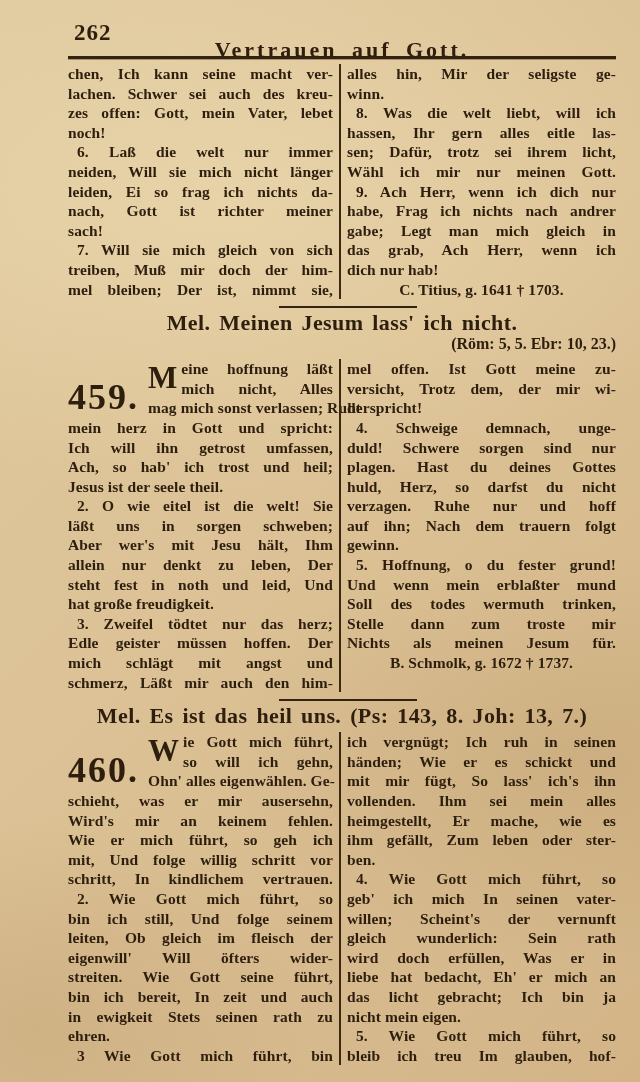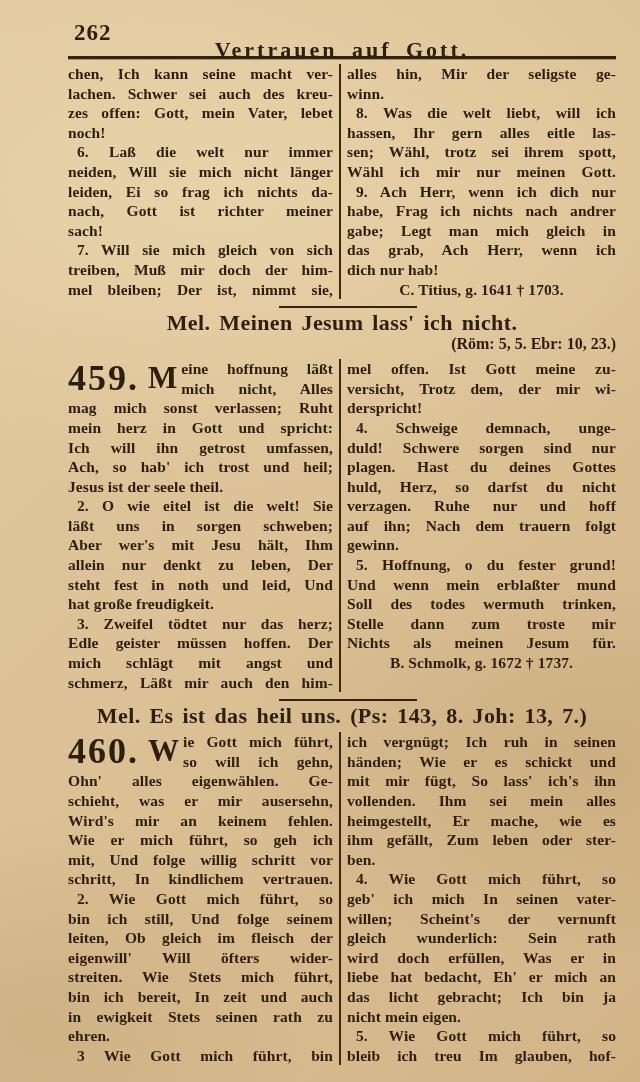--- a/index.html
+++ b/index.html
@@ -41,21 +41,21 @@
     white-space:nowrap;
     text-align:justify;text-align-last:justify;
     letter-spacing:.1px;
   }
   .ln-end{text-align-last:left;}
   .ln-ind{text-indent:9px;}
   .ln-c{text-align:left;text-align-last:center;}
   
   .hymn-num{
     float:left;font-size:36px;font-weight:700;line-height:39px;
-    padding-right:9px;letter-spacing:2px;
+    padding-right:9px;letter-spacing:2px;margin-top:19px;
   }
   .drop-cap{
     float:left;font-size:31px;font-weight:700;line-height:37px;
     padding-right:4px;
   }
   
   .sep{height:2px;width:138px;background:#33230f;margin:7px auto 4px auto;transform:translateX(6px);}
   .mel{
     text-align:center;font-size:22px;font-weight:700;
     line-height:22px;word-spacing:3px;letter-spacing:.4px;
@@ -87,21 +87,21 @@
         <div class="ln ln-ind">7. Will sie mich gleich von sich</div>
         <div class="ln">treiben, Muß mir doch der him-</div>
         <div class="ln">mel bleiben; Der ist, nimmt sie,</div>
       </div>
     <div class="vdiv"></div>
     <div class="col right">
         <div class="ln">alles hin, Mir der seligste ge-</div>
         <div class="ln ln-end">winn.</div>
         <div class="ln ln-ind">8. Was die welt liebt, will ich</div>
         <div class="ln">hassen, Ihr gern alles eitle las-</div>
-        <div class="ln">sen; Wähl, trotz sei ihrem spott,</div>
+        <div class="ln">sen; Dafür, trotz sei ihrem licht,</div>
         <div class="ln">Wähl ich mir nur meinen Gott.</div>
         <div class="ln ln-ind">9. Ach Herr, wenn ich dich nur</div>
         <div class="ln">habe, Frag ich nichts nach andrer</div>
         <div class="ln">gabe; Legt man mich gleich in</div>
         <div class="ln">das grab, Ach Herr, wenn ich</div>
         <div class="ln ln-end">dich nur hab!</div>
         <div class="ln ln-c">C. Titius, g. 1641 † 1703.</div>
       </div>
   </div>
 
@@ -167,21 +167,21 @@
           <div class="ln">Ohn' alles eigenwählen. Ge-</div>
           <div class="ln">schieht, was er mir ausersehn,</div>
           <div class="ln">Wird's mir an keinem fehlen.</div>
           <div class="ln">Wie er mich führt, so geh ich</div>
           <div class="ln">mit, Und folge willig schritt vor</div>
           <div class="ln">schritt, In kindlichem vertrauen.</div>
           <div class="ln ln-ind">2. Wie Gott mich führt, so</div>
           <div class="ln">bin ich still, Und folge seinem</div>
           <div class="ln">leiten, Ob gleich im fleisch der</div>
           <div class="ln">eigenwill' Will öfters wider-</div>
-          <div class="ln">streiten. Wie Stets mich führt,</div>
+          <div class="ln">streiten. Wie Gott seine führt,</div>
           <div class="ln">bin ich bereit, In zeit und auch</div>
           <div class="ln">in ewigkeit Stets seinen rath zu</div>
           <div class="ln ln-end">ehren.</div>
           <div class="ln ln-ind">3 Wie Gott mich führt, bin</div>
         </div>
     </div>
     <div class="vdiv"></div>
     <div class="col right">
         <div class="ln">ich vergnügt; Ich ruh in seinen</div>
         <div class="ln">händen; Wie er es schickt und</div>

